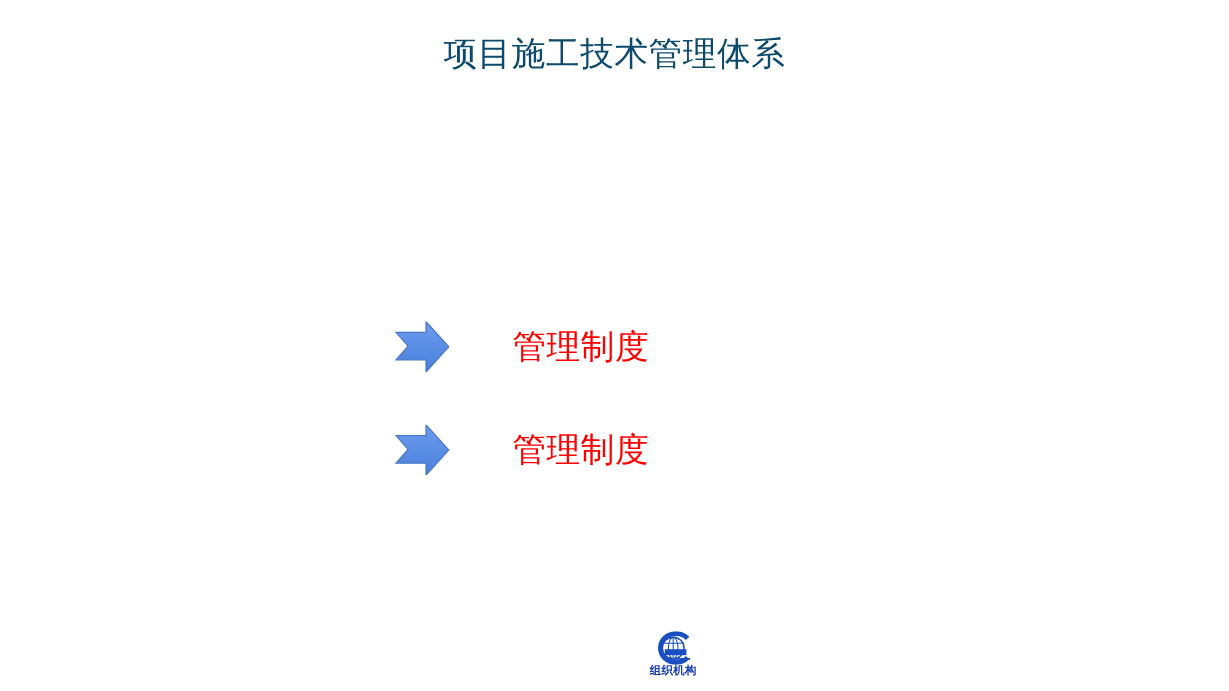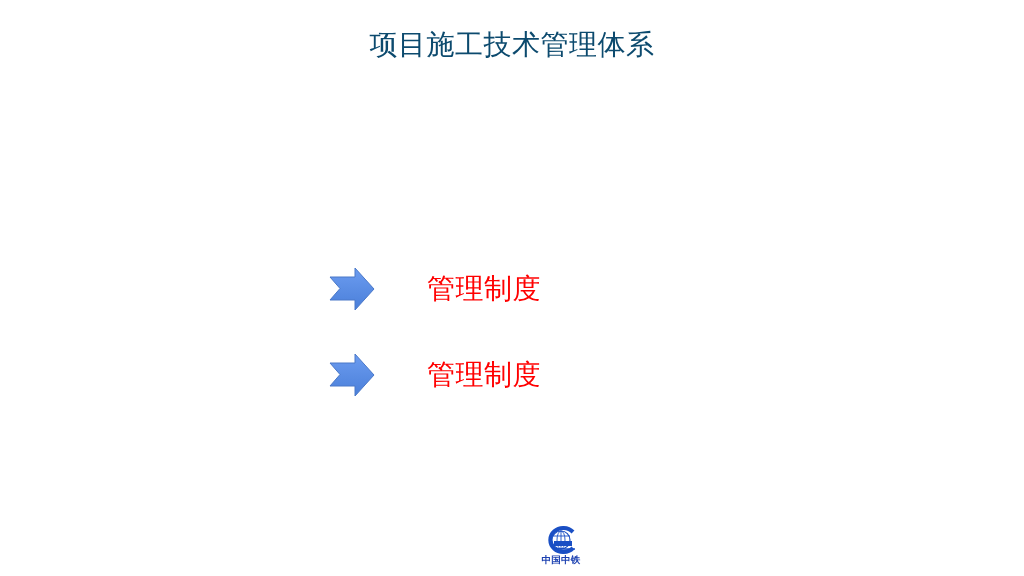--- a/index.html
+++ b/index.html
@@ -126,16 +126,16 @@
       <path d="M30 6 A13 12 0 1 0 30 22" fill="none" stroke="#1a4fc4" stroke-width="4"></path>
 
       <ellipse cx="18" cy="14" rx="9" ry="9" fill="#ffffff" stroke="#1a4fc4" stroke-width="1.2"></ellipse>
       <ellipse cx="18" cy="14" rx="4" ry="9" fill="none" stroke="#1a4fc4" stroke-width="0.9"></ellipse>
       <line x1="9" y1="10" x2="27" y2="10" stroke="#1a4fc4" stroke-width="0.9"></line>
       <line x1="18" y1="5" x2="18" y2="23" stroke="#1a4fc4" stroke-width="0.9"></line>
 
       <rect x="11" y="15" width="18" height="5" fill="#1a4fc4"></rect>
       <line x1="12" y1="23" x2="32" y2="23" stroke="#1a4fc4" stroke-width="1.5"></line>
     </svg>
-    <div class="logo-text">中国中铁</div>
+    <div class="logo-text">组织机构</div>
   </div>
 
 </div>
 
 </body></html>

